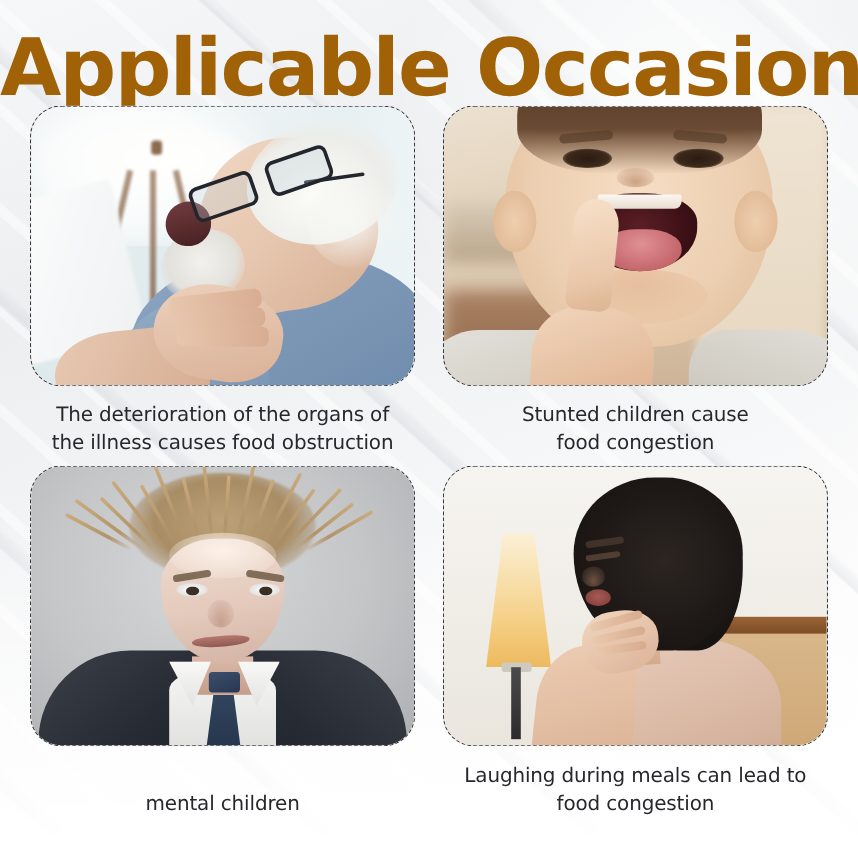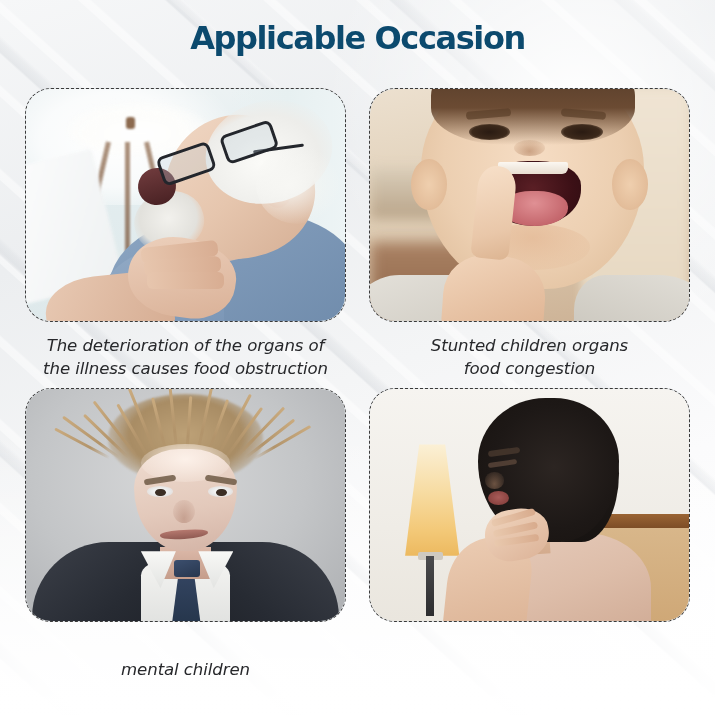--- a/index.html
+++ b/index.html
@@ -72,39 +72,39 @@
 
   
   .title {
     position: absolute;
     top: 22px;
     left: 0;
     width: 100%;
     text-align: center;
     font-family: "DejaVu Sans", sans-serif;
     font-weight: 700;
-    font-size: 32px;
+    font-size: 66px;
     line-height: 1.05;
     letter-spacing: -1.4px;
-    color: #0c4a6e;
+    color: #a16207;
     white-space: nowrap;
   }
 
   
   .grid {
     position: absolute;
     left: 25px;
     top: 88px;
     width: 665px;
     display: grid;
     grid-template-columns: 321px 321px;
     column-gap: 23px;
     row-gap: 0px;
   }
-  .cell { width: 321px; font-style: italic; }
+  .cell { width: 321px; }
   .cell.row2 { margin-top: 7px; }
 
   .photo-frame {
     position: relative;
     width: 321px;
     height: 234px;
     border: 1.6px dashed #3a3a3a;
     border-radius: 26px;
     overflow: hidden;
     background: #dfe3e6;
@@ -602,21 +602,21 @@
           <div class="nose"></div>
           <div class="chin"></div>
           <div class="mouth"></div>
           <div class="teeth"></div>
           <div class="tongue"></div>
           <div class="fist"></div>
           <div class="finger"></div>
         </div>
       </div>
       <div class="caption">
-        <span>Stunted children organs</span><br>
+        <span>Stunted children cause</span><br>
         <span>food congestion</span>
       </div>
     </div>
 
     <div class="cell row2">
       <div class="photo-frame">
         <div class="photo p3">
           <div class="hairmass">
             <div class="spike" style="transform:rotate(-62deg); left:18%;"></div>
             <div class="spike" style="transform:rotate(-54deg); left:22%; height:52%;"></div>
@@ -679,16 +679,20 @@
           <div class="brow4"></div>
           <div class="eye4"></div>
           <div class="nose4"></div>
           <div class="mouth4"></div>
           <div class="hand4"></div>
           <div class="fing4" style="left:38%; top:54%; transform:rotate(-16deg);"></div>
           <div class="fing4" style="left:38.5%; top:59%; transform:rotate(-12deg);"></div>
           <div class="fing4" style="left:39%; top:64%; transform:rotate(-8deg);"></div>
         </div>
       </div>
+      <div class="caption">
+        <span>Laughing during meals can lead to</span><br>
+        <span>food congestion</span>
+      </div>
     </div>
 
   </div>
 </div>
 
 </body></html>

